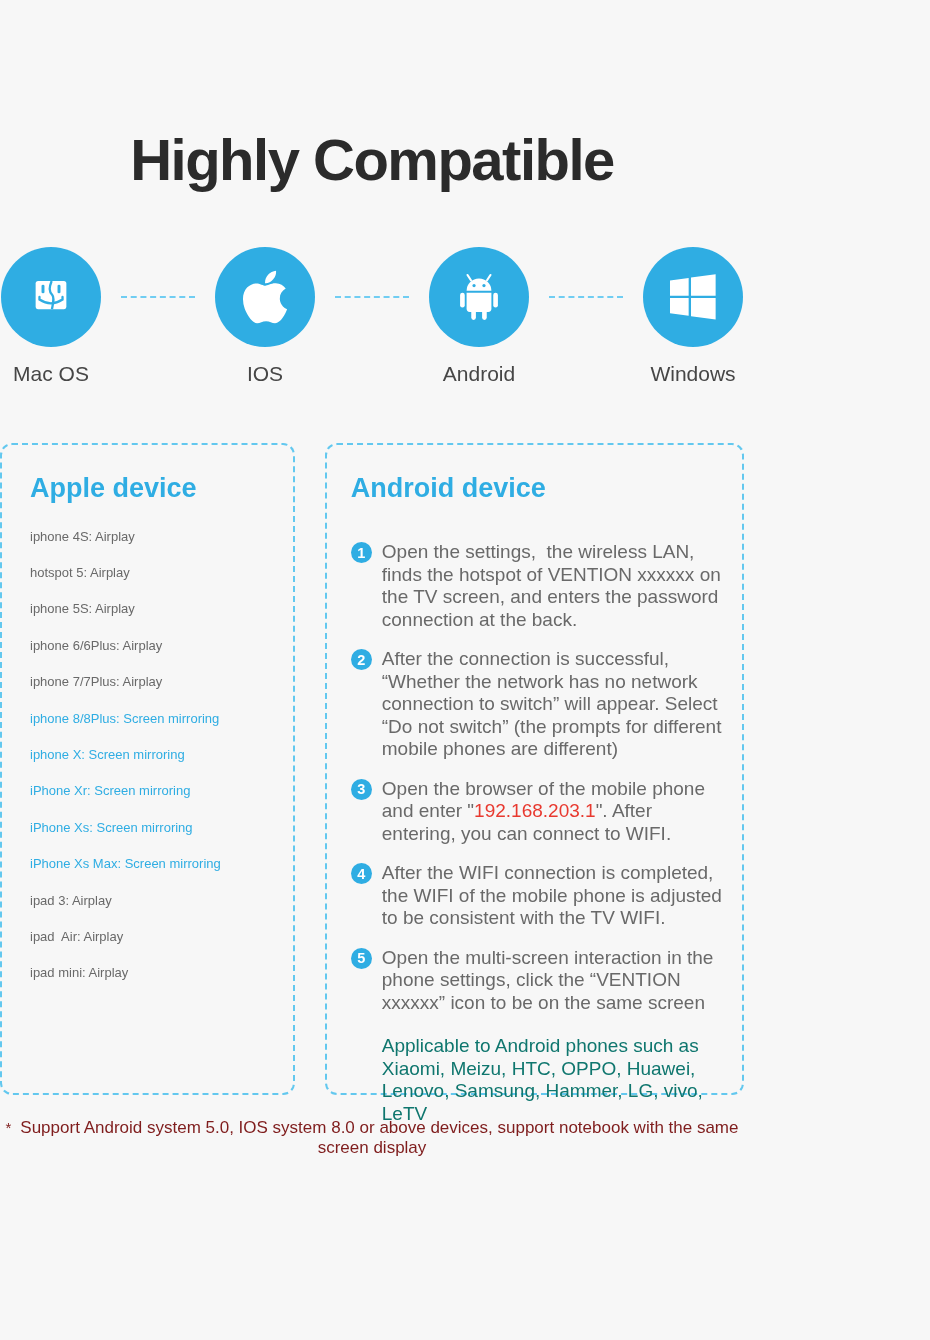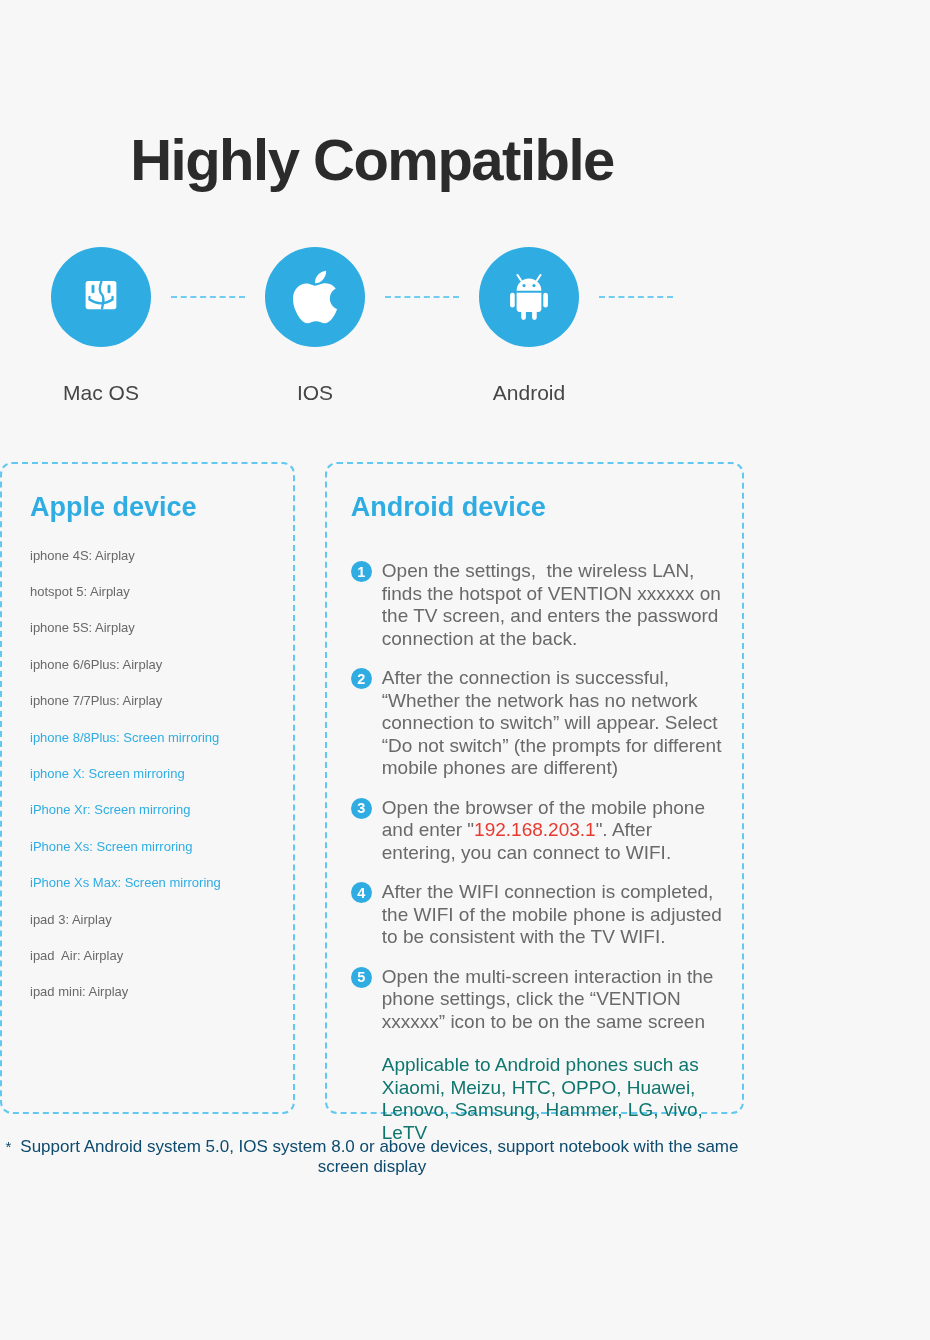--- a/index.html
+++ b/index.html
@@ -31,21 +31,21 @@
     margin-top: 54px;
   }
   .os-item { width: 100px; text-align: center; }
   .os-circle {
     width: 100px; height: 100px;
     border-radius: 50%;
     background: #2fade3;
     display: flex; align-items: center; justify-content: center;
   }
   .os-label {
-    margin-top: 34px;
+    margin-top: 15px;
     font-size: 21px;
     color: #464646;
   }
   .connector {
     width: 114px; height: 100px;
     display: flex; align-items: center; justify-content: center;
   }
   .connector-line {
     width: 74px; height: 0;
     border-top: 2px dashed #70cdf2;
@@ -117,21 +117,21 @@
     font-size: 19px;
     line-height: 22.5px;
     color: #0f766e;
   }
 
   
   .footnote {
     margin-top: 23px;
     text-align: center;
     font-size: 17px;
-    color: #0c4a6e;
+    color: #7f1d1d;
   }
   .footnote .marker { margin-right: 9px; font-size: 15px; }
 </style>
 </head>
 <body>
 
 <div class="page">
 
   <h1 class="page-title">Highly Compatible</h1>
 
@@ -182,20 +182,28 @@
           <rect x="55" y="70" width="7.5" height="17" rx="3.75" fill="#ffffff"></rect>
         </svg>
       </div>
       <div class="os-label">Android</div>
     </div>
 
     <div class="connector">
         <div class="connector-line"></div>
       </div>
 
+    <div class="os-item">
+      <div class="os-circle">
+        <svg width="46" height="46" viewBox="0 0 88 88">
+          <path fill="#ffffff" d="M0,12.4 L35.7,7.5 L35.7,41.8 L0,41.8 Z M40.2,6.9 L87.3,0.4 L87.3,41.8 L40.2,41.8 Z M0,45.7 L35.7,45.7 L35.7,80 L0,75.1 Z M40.2,45.7 L87.3,45.7 L87.3,87.1 L40.2,80.6 Z"></path>
+        </svg>
+      </div>
+      <div class="os-label">Windows</div>
+    </div>
 
   </div>
 
   <div class="panels">
 
     <section class="panel panel-apple">
       <h2>Apple device</h2>
       <div class="device-list">
           <div class="device-item">iphone 4S: Airplay</div>
           <div class="device-item">hotspot 5: Airplay</div>

